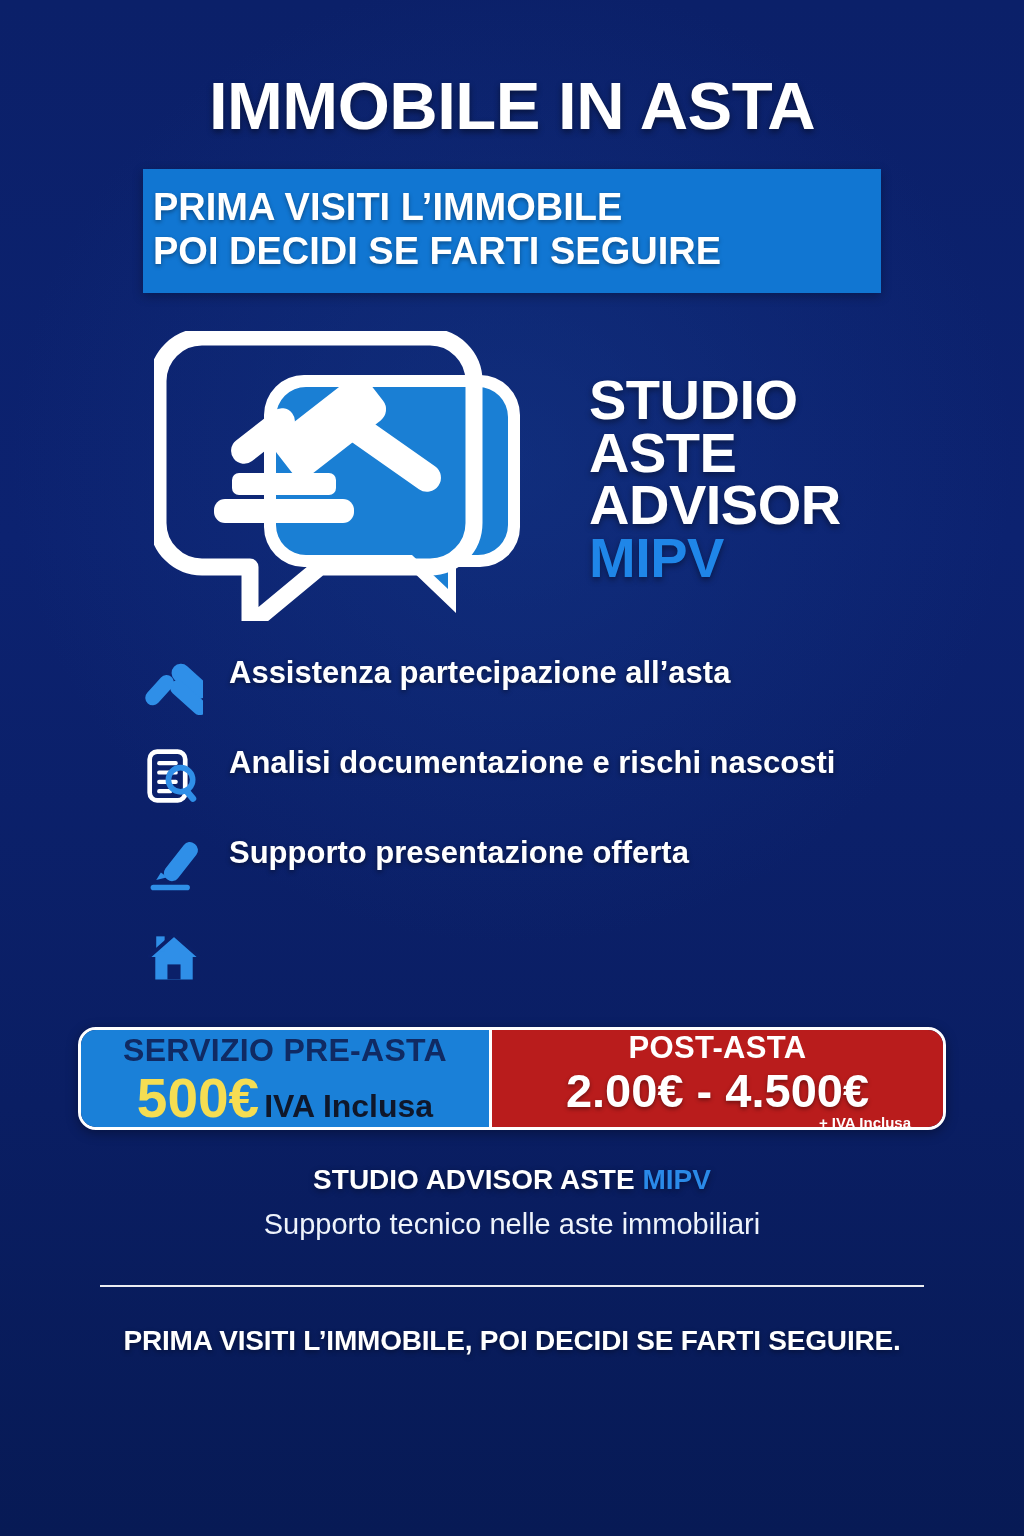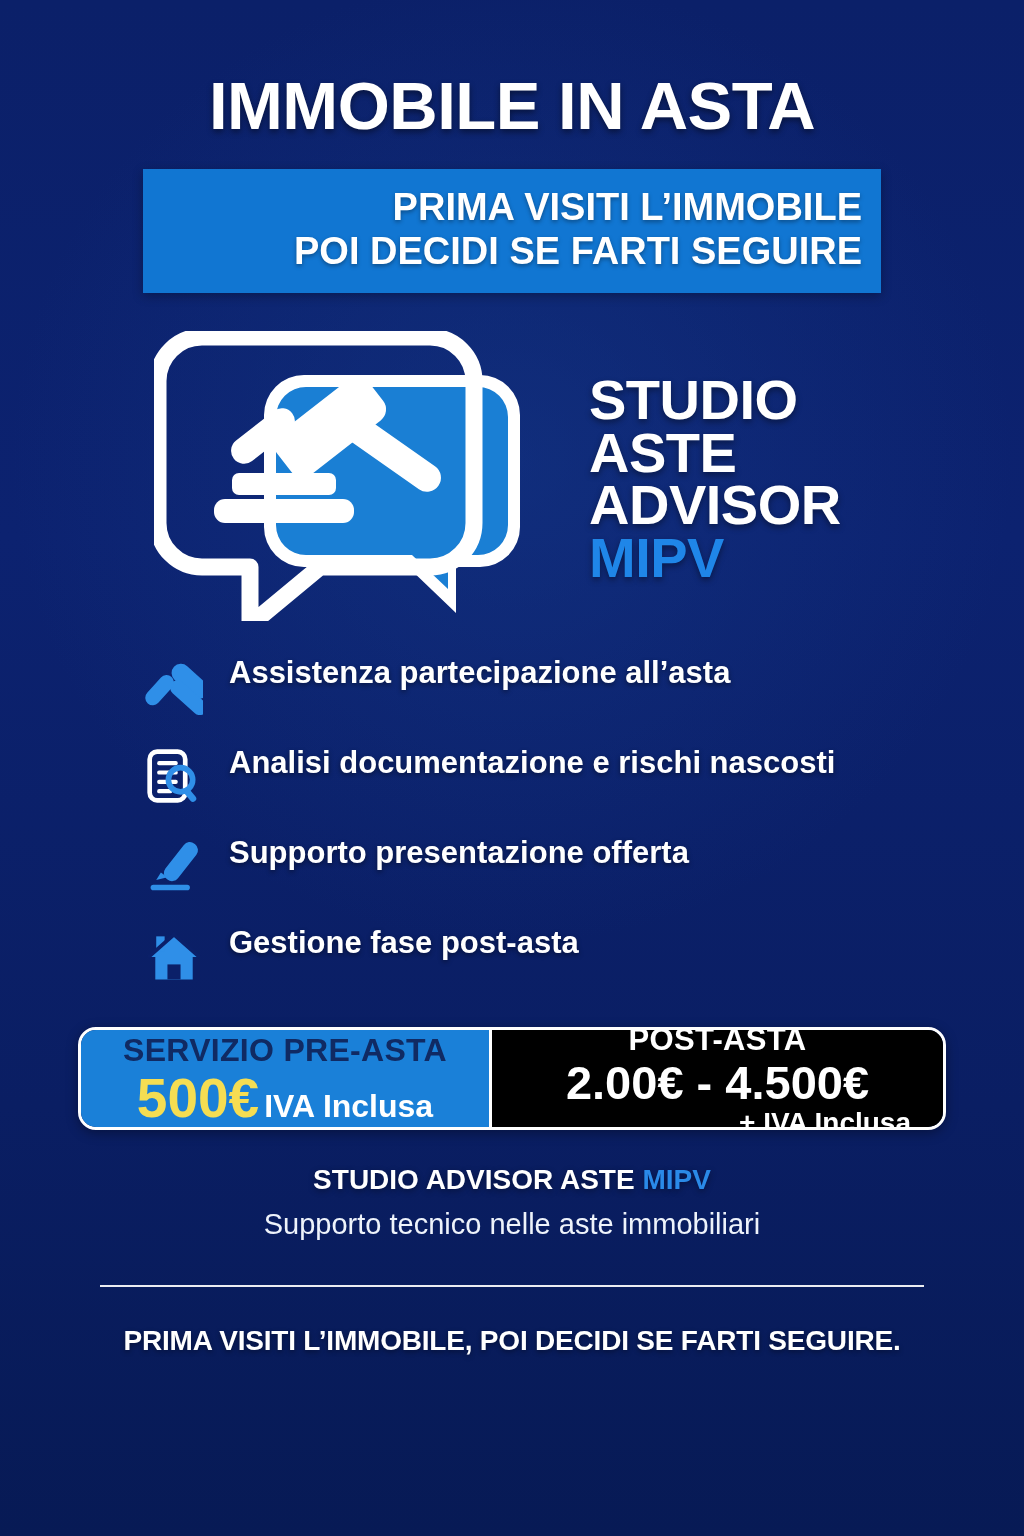--- a/index.html
+++ b/index.html
@@ -33,22 +33,22 @@
     text-shadow:0 3px 6px rgba(0,0,0,0.45);
     line-height:1;
     white-space:nowrap;
   }
 
   
   .banner {
     margin-top:30px;
     width:738px;
     background:#1176d2;
-    padding:16px 19px 20px;
-    text-align:right;
+    padding:16px 10px 20px;
+    text-align:left;
     box-shadow:0 3px 10px rgba(0,0,0,0.3);
   }
   .banner-line {
     font-size:38px;
     font-weight:bold;
     line-height:1.16;
     color:#ffffff;
     text-shadow:0 2px 4px rgba(0,0,0,0.35);
     white-space:nowrap;
   }
@@ -142,25 +142,25 @@
   }
   .price-left-amount {
     font-size:55px;
     font-weight:bold;
     color:#f5dd52;
     line-height:1;
   }
   .price-left-vat {
     font-size:32px;
     font-weight:bold;
-    color:#ffffff;
+    color:#0f172a;
   }
   .price-right {
     flex:1;
-    background:#000000;
+    background:#b91c1c;
     display:flex;
     flex-direction:column;
     align-items:center;
     justify-content:center;
     padding-top:4px;
   }
   .price-right-title {
     font-size:31px;
     font-weight:bold;
     color:#ffffff;
@@ -168,21 +168,21 @@
   }
   .price-right-amount {
     font-size:47px;
     font-weight:bold;
     color:#ffffff;
     line-height:1.08;
     text-shadow:0 2px 4px rgba(0,0,0,0.4);
     white-space:nowrap;
   }
   .price-right-vat {
-    font-size:28px;
+    font-size:15px;
     font-weight:bold;
     color:#ffffff;
     align-self:flex-end;
     padding-right:32px;
     margin-top:-2px;
   }
 
   
   .footer-brand {
     margin-top:34px;
@@ -303,21 +303,20 @@
 
     <div class="feature">
       <span class="feature-icon">
         <svg viewBox="0 0 62 62" width="58" height="58" aria-hidden="true">
           <path d="M4 32 L31 8 L58 32 L51 32 L51 56 L11 56 L11 32 Z" fill="#2f8fe8"></path>
           <rect x="12" y="10" width="9" height="16" fill="#2f8fe8"></rect>
           <path d="M4 32 L31 8 L58 32" fill="none" stroke="#0b2069" stroke-width="4"></path>
           <rect x="24" y="40" width="14" height="16" fill="#0b2069"></rect>
         </svg>
       </span>
-      <span class="feature-label">Gestione fase post-asta</span>
     </div>
   </div>
 
   <div class="price-box">
 
     <div class="price-left">
       <div class="price-left-title">SERVIZIO PRE-ASTA</div>
       <div class="price-left-amount-row">
         <span class="price-left-amount">500€</span>
         <span class="price-left-vat">IVA Inclusa</span>

